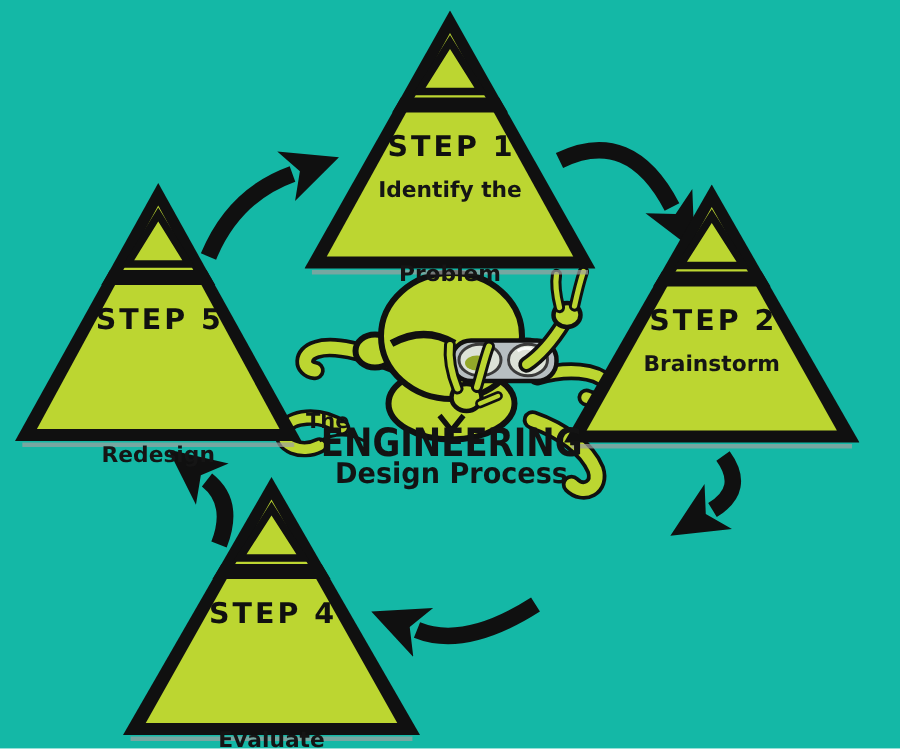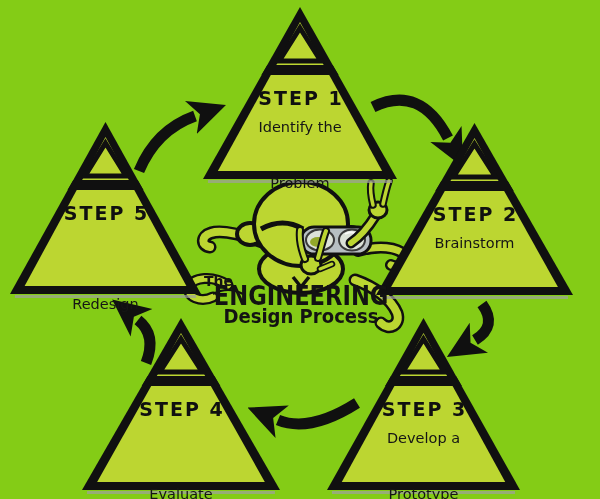--- a/index.html
+++ b/index.html
@@ -1,18 +1,18 @@
 <!DOCTYPE html>
 <html><head>
 <meta charset="utf-8">
 <style>
   html,body { margin:0; padding:0; background:#ffffff; }
   #canvas {
     position:relative; width:600px; height:499px; overflow:hidden;
-    background:#84cc16;
+    background:#14b8a6;
     font-family:"DejaVu Sans","Liberation Sans",sans-serif;
   }
   svg { display:block; }
 
   
   .arrows { position:absolute; left:0; top:0; z-index:1; }
 
   
   .mascot { position:absolute; left:183px; top:173px; z-index:2; }
 
@@ -25,21 +25,21 @@
   .step-4 { left:82px;  top:318px; width:198px; height:177px; }
   .step-5 { left:10px;  top:122px; width:191px; height:177px; }
 
   .step-label {
     position:absolute; top:80px; left:0; width:100%; text-align:center;
     font-weight:800; font-size:19px; letter-spacing:2px; text-indent:2px;
     color:#101010;
   }
   .step-line {
     position:absolute; left:0; width:100%; text-align:center;
-    font-weight:400; font-size:14.5px; line-height:1.1; color:#151515;
+    font-weight:700; font-size:14.5px; line-height:1.1; color:#151515;
   }
   .line1 { top:113px; }
   .line2 { top:133px;margin-top:36px; }
   .step-5 .line1 { top:139px;margin-top:36px; }
 
   
   .logo-text { position:absolute; z-index:4; color:#131313; }
   .logo-the  { left:204px; top:273px; width:50px;  text-align:left;
                font-size:14px; font-weight:700; }
   .logo-main { left:201px; top:283px; width:198px; text-align:center;
@@ -143,32 +143,20 @@
       <rect x="5" y="173" width="186" height="3" fill="#9f9f9f" opacity="0.7"></rect>
       <polygon points="98,0 196,172 0,172" fill="#101010"></polygon>
       <polygon points="98,15 181,164 15,164" fill="#bcd631"></polygon>
       <polygon points="65,58 131,58 137,68 59,68" fill="#101010"></polygon>
       <polygon points="98,21 119,54 77,54" fill="none" stroke="#101010" stroke-width="5"></polygon>
     </svg>
     <div class="step-label">STEP 2</div>
     <div class="step-line line1">Brainstorm</div>
   </div>
 
-  <div class="step step-3">
-    <svg class="tri" viewBox="0 0 196 177" preserveAspectRatio="none" aria-hidden="true">
-      <rect x="5" y="173" width="186" height="3" fill="#9f9f9f" opacity="0.7"></rect>
-      <polygon points="98,0 196,172 0,172" fill="#101010"></polygon>
-      <polygon points="98,15 181,164 15,164" fill="#bcd631"></polygon>
-      <polygon points="65,58 131,58 137,68 59,68" fill="#101010"></polygon>
-      <polygon points="98,21 119,54 77,54" fill="none" stroke="#101010" stroke-width="5"></polygon>
-    </svg>
-    <div class="step-label">STEP 3</div>
-    <div class="step-line line1">Develop a</div>
-    <div class="step-line line2">Prototype</div>
-  </div>
 
   <div class="step step-4">
     <svg class="tri" viewBox="0 0 196 177" preserveAspectRatio="none" aria-hidden="true">
       <rect x="5" y="173" width="186" height="3" fill="#9f9f9f" opacity="0.7"></rect>
       <polygon points="98,0 196,172 0,172" fill="#101010"></polygon>
       <polygon points="98,15 181,164 15,164" fill="#bcd631"></polygon>
       <polygon points="65,58 131,58 137,68 59,68" fill="#101010"></polygon>
       <polygon points="98,21 119,54 77,54" fill="none" stroke="#101010" stroke-width="5"></polygon>
     </svg>
     <div class="step-label">STEP 4</div>

